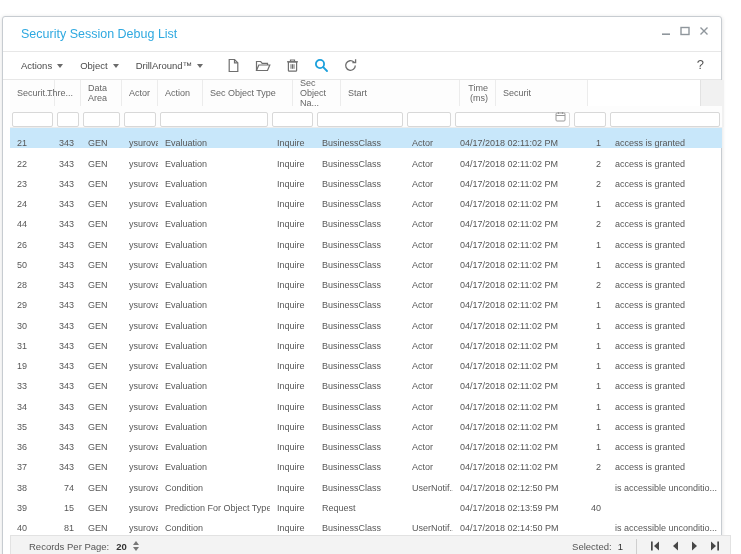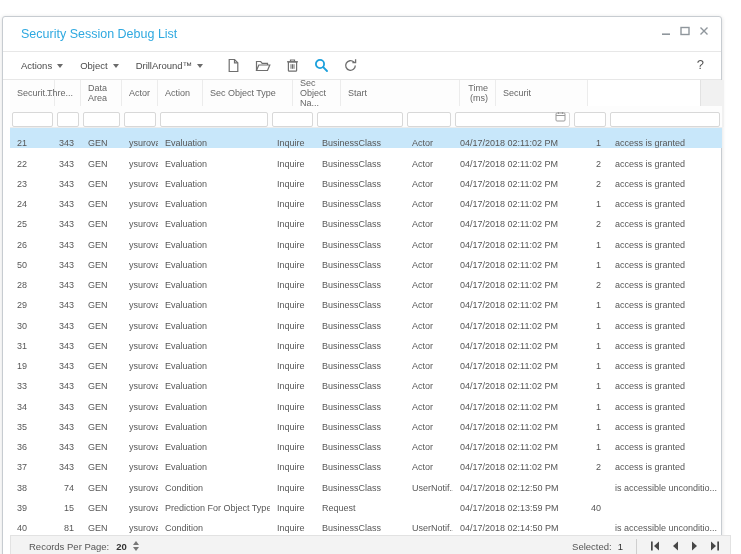--- a/index.html
+++ b/index.html
@@ -229,21 +229,21 @@
           <div class="cell" style="width: 36px;">ysurova</div>
           <div class="cell" style="width: 112px;">Evaluation</div>
           <div class="cell" style="width: 45px;">Inquire</div>
           <div class="cell" style="width: 90px;">BusinessClass</div>
           <div class="cell" style="width: 48px;">Actor</div>
           <div class="cell" style="width: 119px;">04/17/2018 02:11:02 PM</div>
           <div class="cell r" style="width: 36px;">1</div>
           <div class="cell" style="width: 114px;">access is granted</div>
         </div>
         <div class="row">
-          <div class="cell" style="width: 45px;">25</div>
+          <div class="cell" style="width: 45px;">44</div>
           <div class="cell r" style="width: 26px;">343</div>
           <div class="cell" style="width: 41px;">GEN</div>
           <div class="cell" style="width: 36px;">ysurova</div>
           <div class="cell" style="width: 112px;">Evaluation</div>
           <div class="cell" style="width: 45px;">Inquire</div>
           <div class="cell" style="width: 90px;">BusinessClass</div>
           <div class="cell" style="width: 48px;">Actor</div>
           <div class="cell" style="width: 119px;">04/17/2018 02:11:02 PM</div>
           <div class="cell r" style="width: 36px;">2</div>
           <div class="cell" style="width: 114px;">access is granted</div>

